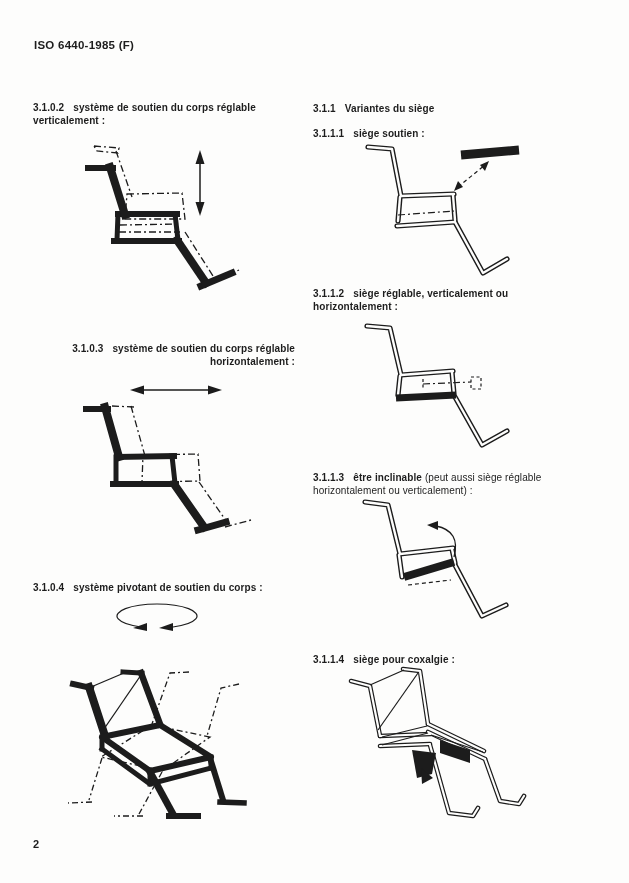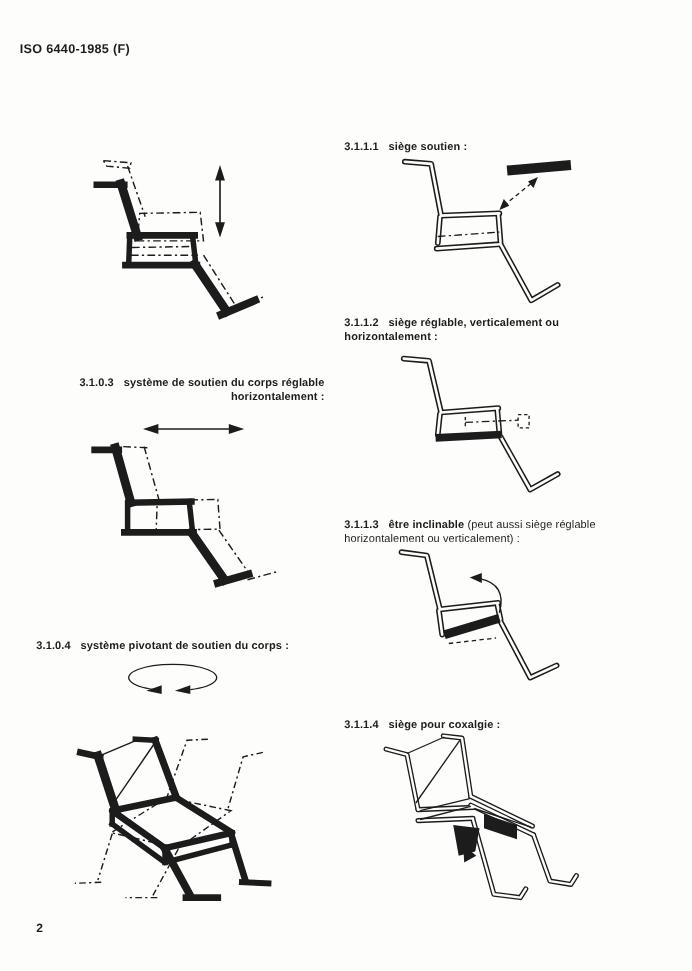--- a/index.html
+++ b/index.html
@@ -1,46 +1,52 @@
 <!DOCTYPE html>
 <html><head>
 <meta charset="utf-8">
 <style>
   html,body { margin:0; padding:0; background:#ffffff; }
   .page {
     position:relative; width:629px; height:883px;
     background:#fdfdfc; overflow:hidden;
     font-family:"Liberation Sans", sans-serif; color:#1d1d1d;
   }
-  .doc-header { position:absolute; left:18px; top:39px; font-size:11.5px; font-weight:bold; letter-spacing:0.25px; }
+  .doc-header { position:absolute; left:34px; top:39px; font-size:11.5px; font-weight:bold; letter-spacing:0.25px; }
   .sec { position:absolute; font-size:10px; font-weight:bold; line-height:12.5px; letter-spacing:0.1px; }
   .sec .num { margin-right:9px; }
   .sec .normal { font-weight:normal; }
   .pagenum { position:absolute; left:33px; top:838px; font-size:11px; font-weight:bold; }
   svg.fig { position:absolute; }
   .ink { stroke:#1c1c1c; fill:none; }
   .wht { stroke:#fdfdfc; fill:none; }
   .fillink { fill:#1c1c1c; stroke:none; }
 </style>
 </head>
 <body>
 
 <div class="page">
 
   <div class="doc-header">ISO 6440-1985 (F)</div>
 
+  <p class="sec" style="left:33px; top:92px; width:262px;">
+    <span class="num">3.1.0.2</span><span>système de soutien du corps réglable verticalement :</span>
+  </p>
 
   <p class="sec" style="left:33px; top:333px; width:262px;text-align:right;">
     <span class="num">3.1.0.3</span><span>système de soutien du corps réglable horizontalement :</span>
   </p>
 
   <p class="sec" style="left:33px; top:572px; width:300px;">
     <span class="num">3.1.0.4</span><span>système pivotant de soutien du corps :</span>
   </p>
 
+  <p class="sec" style="left:313px; top:93px; width:300px;">
+    <span class="num">3.1.1</span><span>Variantes du siège</span>
+  </p>
 
   <p class="sec" style="left:313px; top:118px; width:300px;">
     <span class="num">3.1.1.1</span><span>siège soutien :</span>
   </p>
 
   <p class="sec" style="left:313px; top:278px; width:250px;">
     <span class="num">3.1.1.2</span><span>siège réglable, verticalement ou horizontalement :</span>
   </p>
 
   <p class="sec" style="left:313px; top:462px; width:285px;">

